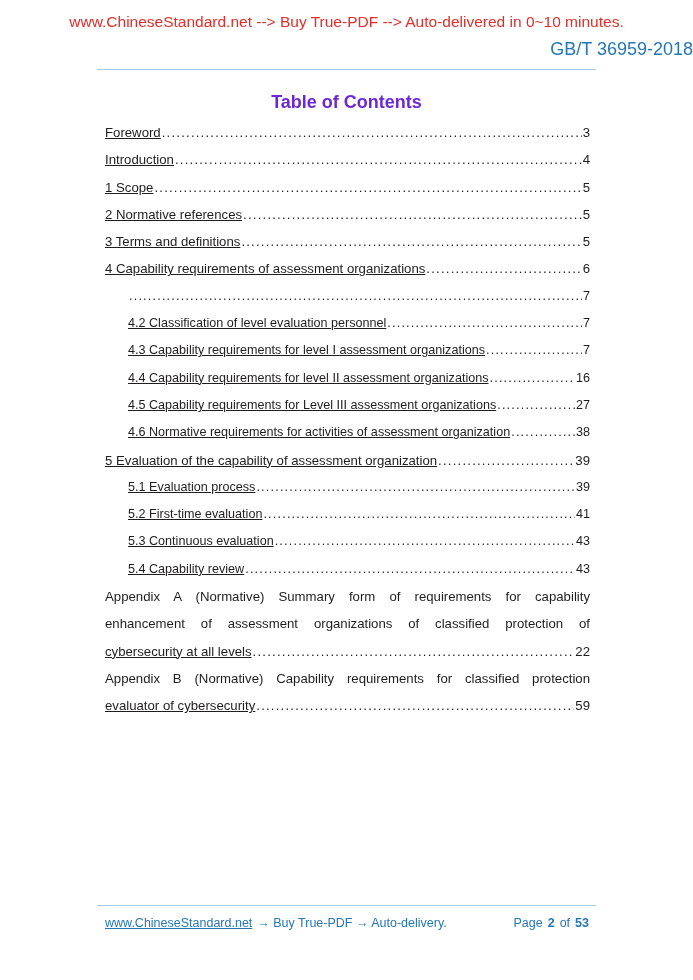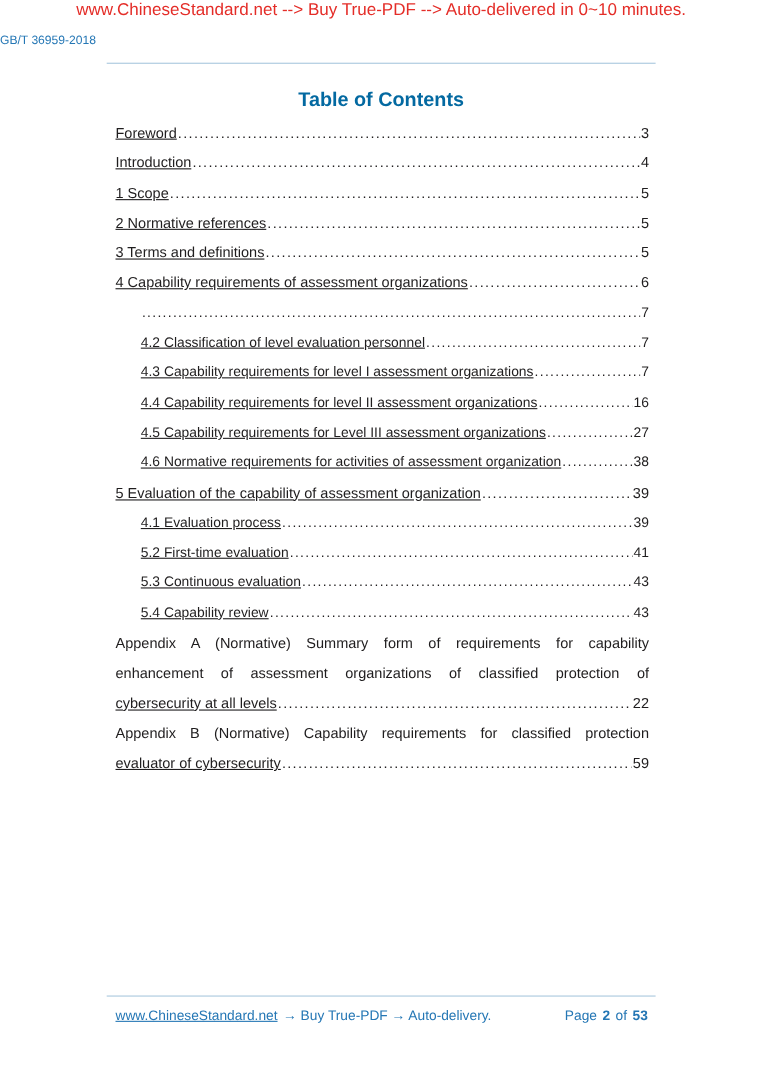--- a/index.html
+++ b/index.html
@@ -5,49 +5,49 @@
   html,body { margin:0; padding:0; background:#ffffff; }
   .page {
     position: relative;
     width: 693px; height: 980px;
     background: #fff;
     font-family: "Liberation Sans", sans-serif;
     color: var(--text-black, #1f1d1e);
     overflow: hidden;
   }
   .promo {
-    padding-top: 0;
+    padding-top: 12px;
     text-align: center;
     font-size: 15.5px;
     line-height: 20px;
     color: var(--promo-red, #e42d28);
     cursor: pointer;
   }
   .docnum {
     margin-top: 9px;
-    text-align: left;
-    font-size: 11px;
+    text-align: right;
+    font-size: 18px;
     line-height: 16px;
     color: var(--brand-blue, #2577b5);
   }
   .rule {
     height: 1px;
     background: var(--rule-blue, #a9c8de);
   }
   .header-rule {
     width: 499px;
     margin: 12px auto 0 auto;
   }
   .title {
     margin: 20px 0 0 0;
     text-align: center;
     font-size: 18px;
     line-height: 24px;
     font-weight: bold;
-    color: #0369a1;
+    color: #6d28d9;
   }
   .toc {
     margin: 5px 103px 0 105px; 
     width: 485px;
   }
   .toc-row {
     display: flex;
     align-items: baseline;
     height: 27.3px;
     line-height: 27.3px;
@@ -167,21 +167,21 @@
         <span class="toc-label">4.6 Normative requirements for activities of assessment organization</span>
         <span class="toc-dots">............................................................................................................................................................................................................................................................................................................</span>
         <span class="toc-page">38</span>
       </div>
       <div class="toc-row">
         <span class="toc-label">5 Evaluation of the capability of assessment organization</span>
         <span class="toc-dots">............................................................................................................................................................................................................................................................................................................</span>
         <span class="toc-page">39</span>
       </div>
       <div class="toc-row sub">
-        <span class="toc-label">4.1 Evaluation process</span>
+        <span class="toc-label">5.1 Evaluation process</span>
         <span class="toc-dots">............................................................................................................................................................................................................................................................................................................</span>
         <span class="toc-page">39</span>
       </div>
       <div class="toc-row sub">
         <span class="toc-label">5.2 First-time evaluation</span>
         <span class="toc-dots">............................................................................................................................................................................................................................................................................................................</span>
         <span class="toc-page">41</span>
       </div>
       <div class="toc-row sub">
         <span class="toc-label">5.3 Continuous evaluation</span>

